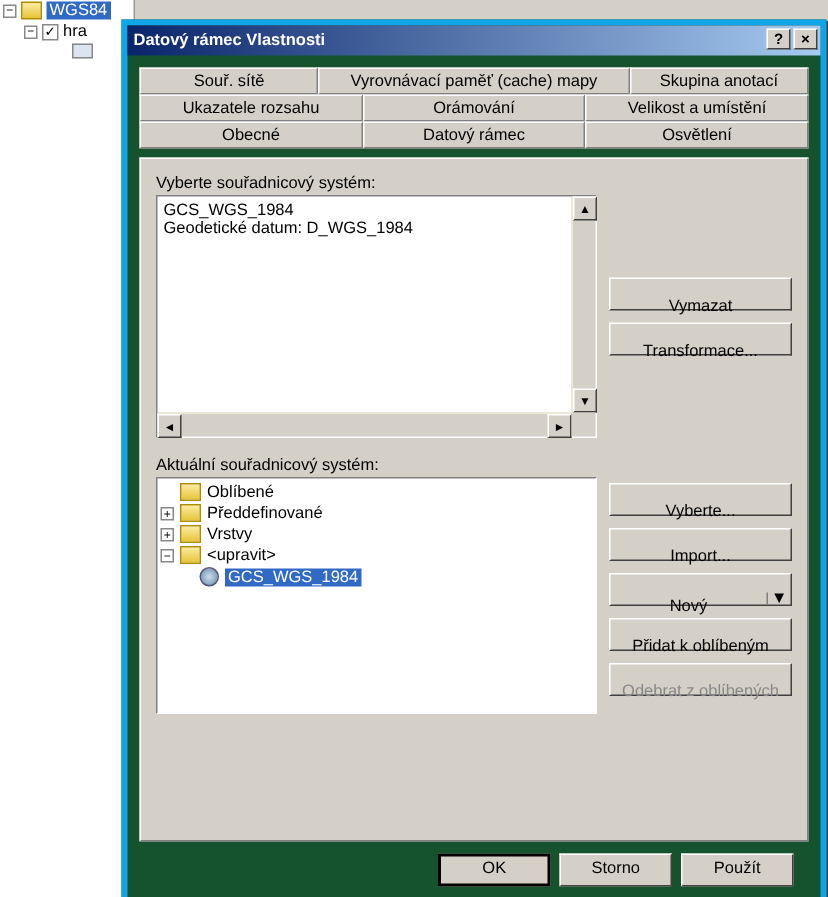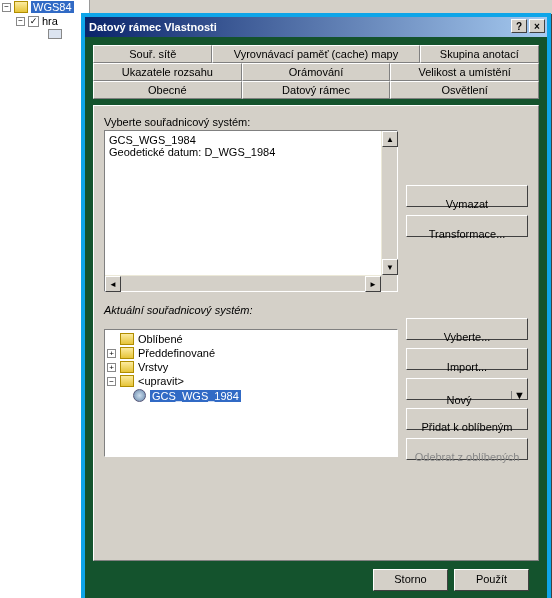--- a/index.html
+++ b/index.html
@@ -34,21 +34,21 @@
   .sv-top{position:absolute;top:0;} .sv-bot{position:absolute;bottom:0;}
   .sh-l{position:absolute;left:0;} .sh-r{position:absolute;right:0;}
 
   .rbtn { width: 122px; height: 22px; background: #d4d0c8; border-top:1px solid #fff;border-left:1px solid #fff;border-right:1px solid #404040;border-bottom:1px solid #404040; text-align:center; padding-top:12px; cursor:pointer; margin-bottom: 8px; }
   .rbtn.disabled { color: #888; }
   .rbtn-split { display: flex; }
   .rbtn-split .main { flex:1; padding-top:3px; text-align:center; }
   .rbtn-split .arrow { width: 16px; display:flex;align-items:center;justify-content:center;border-left:1px solid #808080; }
   .rcol { width: 122px; display:flex; flex-direction:column; }
 
-  .tree { flex: 1; background: #fff; border-top:1px solid #808080;border-left:1px solid #808080;border-right:1px solid #fff;border-bottom:1px solid #fff; height: 128px; overflow:auto; padding: 2px; }
+  .tree { flex: 1; background: #fff; border-top:1px solid #808080;border-left:1px solid #808080;border-right:1px solid #fff;border-bottom:1px solid #fff; height: 158px; overflow:auto; padding: 2px; }
   .tnode { display:flex; align-items:center; padding:1px 0; }
   .texp { width:9px;height:9px;border:1px solid #888;display:inline-flex;align-items:center;justify-content:center;font-size:8px;margin-right:4px;background:#fff; }
   .texp-sp { width:13px; display:inline-block; }
   .ticon { width:14px;height:12px;margin-right:4px;display:inline-block; }
   .folder { background: linear-gradient(#fceb9f,#e6c438); border:1px solid #b08d00; }
   .globe { width:13px;height:13px;border-radius:50%;background:radial-gradient(#cde,#68a);border:1px solid #557; }
   .tsel { background:#316ac5;color:#fff;padding:0 2px; }
 
   .bottom-buttons { display:flex; justify-content:flex-end; gap:6px; padding: 8px 10px 0 0; }
   .bbtn { width: 75px; height: 22px; background:#d4d0c8; border-top:1px solid #fff;border-left:1px solid #fff;border-right:1px solid #404040;border-bottom:1px solid #404040; text-align:center; padding-top:3px; cursor:pointer; }
@@ -118,21 +118,21 @@
           </div>
           <div class="scroll-corner"></div>
         </div>
         <div class="rcol">
           <div class="rbtn">Vymazat</div>
           <div style="flex:1"></div>
           <div class="rbtn" style="margin-bottom:0">Transformace...</div>
         </div>
       </div>
 
-      <div class="section-label" style="margin-top:12px;font-style:italic;">Aktuální souřadnicový systém:</div>
+      <div class="section-label" style="margin-top:12px;">Aktuální souřadnicový systém:</div>
       <div class="flexrow">
         <div class="tree">
           <div class="tnode">
             <span class="texp-sp"></span>
               <span class="ticon folder"></span>
             <span>Oblíbené</span>
           </div>
           <div class="tnode">
             <span class="texp">+</span>
               <span class="ticon folder"></span>
@@ -161,17 +161,18 @@
             <span class="main">Nový</span>
             <span class="arrow">▼</span>
           </div>
           <div class="rbtn">Přidat k oblíbeným</div>
           <div class="rbtn disabled">Odebrat z oblíbených</div>
         </div>
       </div>
     </div>
 
     <div class="bottom-buttons">
+      <div class="bbtn default">OK</div>
       <div class="bbtn">Storno</div>
       <div class="bbtn">Použít</div>
     </div>
   </div>
 </div>
 
 </body></html>

